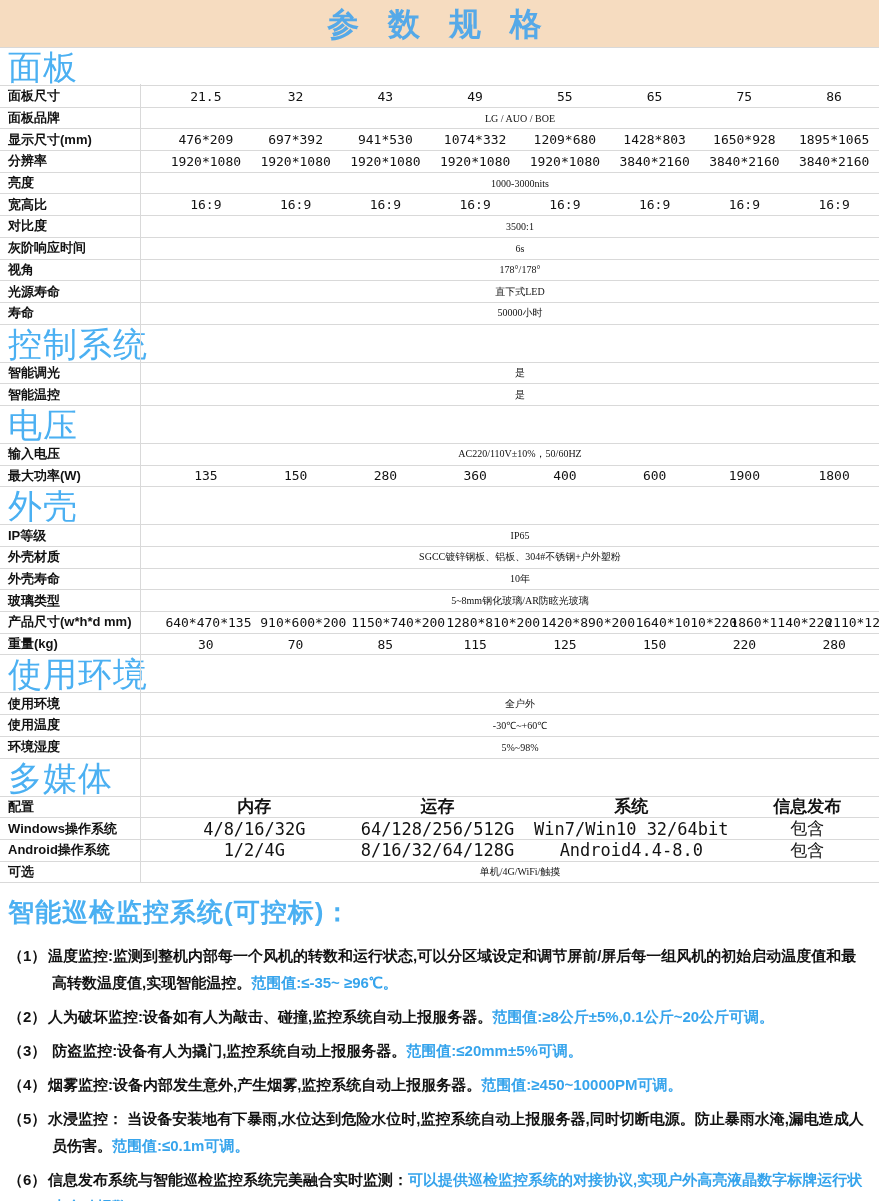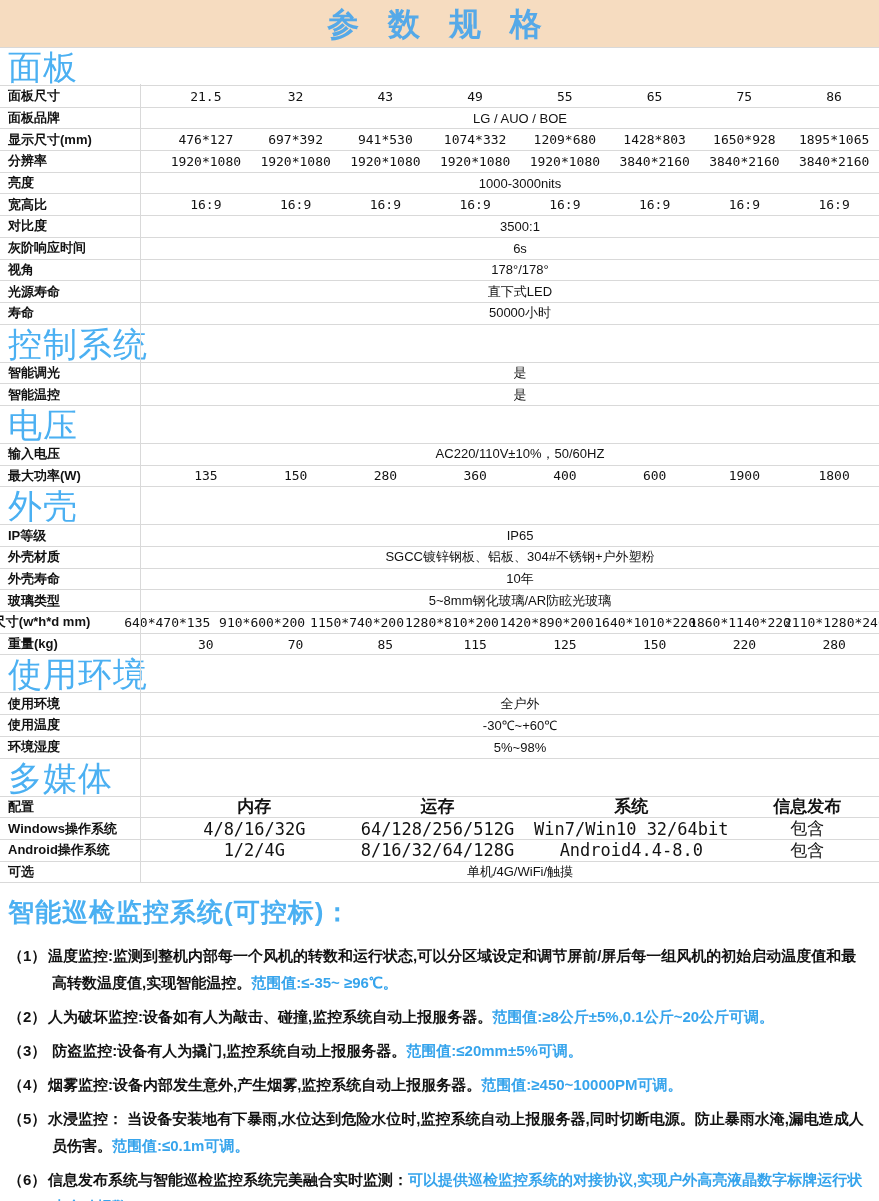--- a/index.html
+++ b/index.html
@@ -14,25 +14,25 @@
   .title-band{height:47px;background:var(--band);display:flex;align-items:center;justify-content:center;}
   .title-band h1{color:var(--title-blue);font-size:32px;font-weight:700;letter-spacing:10px;line-height:1;}
 
   .spec-table{position:relative;border-bottom:1px solid var(--line);}
   .v-divider{position:absolute;left:140px;top:37px;bottom:0;width:1px;background:var(--line);z-index:2;}
 
   .sec-heading{height:38px;display:flex;align-items:center;padding:3px 0 0 8px;
     color:var(--head-blue);font-size:34px;font-weight:500;border-top:1px solid var(--line);letter-spacing:1px;}
   .sec-heading:first-child{border-top:none;}
 
-  .trow{display:flex;height:21.7px;border-top:1px solid var(--line);align-items:center;justify-content:flex-end;}
+  .trow{display:flex;height:21.7px;border-top:1px solid var(--line);align-items:center;}
   .tlabel{width:140px;flex:0 0 140px;padding-left:8px;font-size:13px;font-weight:700;
     white-space:nowrap;overflow:hidden;}
   .tarea{flex:1;display:flex;height:100%;align-items:center;margin-left:21px;}
-  .tspan{flex:1;text-align:center;font-size:13px;font-family:Liberation Sans, sans-serif;white-space:nowrap;}
+  .tspan{flex:1;text-align:center;font-size:10px;font-family:Liberation Serif, serif;white-space:nowrap;}
   .tcell{width:12.5%;text-align:center;font-size:13px;font-family:"DejaVu Sans Mono",monospace;white-space:nowrap;}
   .mcol{text-align:center;font-size:17px;font-family:"DejaVu Sans Mono",monospace;white-space:nowrap;}
   .mcol0{width:26%}.mcol1{width:25%}.mcol2{width:29%}.mcol3{width:20%}
   .hdr{font-family:"Liberation Sans",sans-serif;font-weight:700;}
 
   .monitoring{padding:12px 10px 0 8px;}
   .monitoring h2{color:var(--head-blue);font-size:26px;font-weight:600;margin-bottom:12px;letter-spacing:1px;}
   .mitem{font-size:15px;line-height:27px;font-weight:600;padding-left:44px;text-indent:-44px;
     margin-bottom:7px;color:var(--ink);}
   .mitem .num{display:inline-block;min-width:40px;text-indent:0;}
@@ -65,21 +65,21 @@
       </div>
       <div class="trow">
         <div class="tlabel">面板品牌</div>
         <div class="tarea">
           <div class="tspan">LG / AUO / BOE</div>
         </div>
       </div>
       <div class="trow">
         <div class="tlabel">显示尺寸(mm)</div>
         <div class="tarea">
-          <div class="tcell">476*127</div>
+          <div class="tcell">476*209</div>
           <div class="tcell">697*392</div>
           <div class="tcell">941*530</div>
           <div class="tcell">1074*332</div>
           <div class="tcell">1209*680</div>
           <div class="tcell">1428*803</div>
           <div class="tcell">1650*928</div>
           <div class="tcell">1895*1065</div>
         </div>
       </div>
       <div class="trow">

